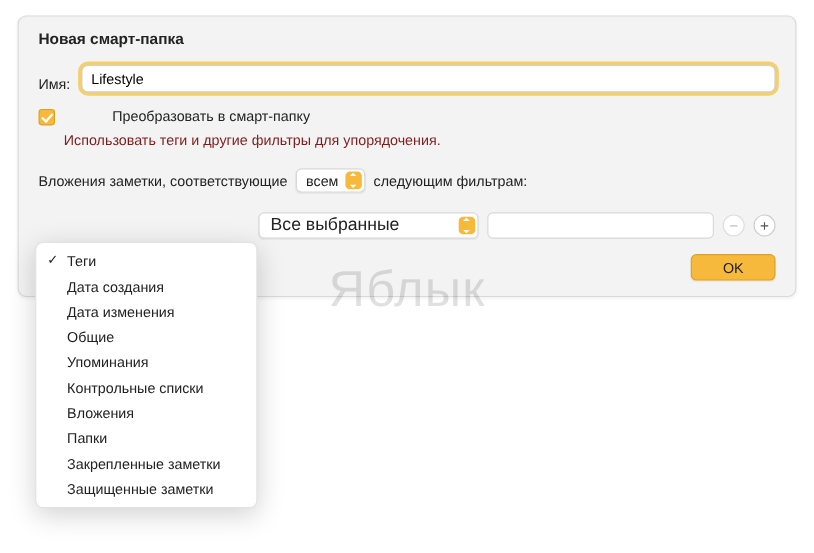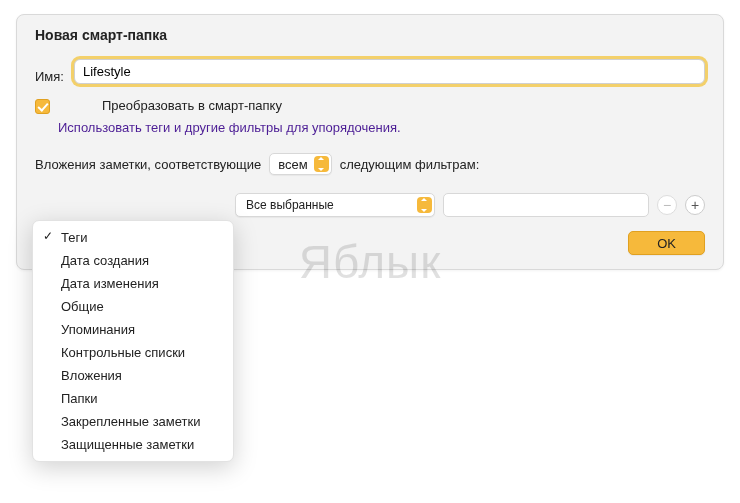--- a/index.html
+++ b/index.html
@@ -56,21 +56,21 @@
   .chk::after {
     content: "";
     position: absolute;
     left: 4px; top: 1px;
     width: 4px; height: 8px;
     border: solid #fff;
     border-width: 0 2px 2px 0;
     transform: rotate(42deg);
   }
   .chk-label { font-size: 13px; }
-  .chk-hint { color: #4c1d95; margin-left: 23px; font-size: 13px; margin-bottom: 18px; }
+  .chk-hint { color: #7f1d1d; margin-left: 23px; font-size: 13px; margin-bottom: 18px; }
   .include-row { display: flex; align-items: center; gap: 8px; margin-bottom: 18px; }
   .popup-btn {
     display: inline-flex;
     align-items: center;
     background: #fff;
     border: 1px solid #d8d8d8;
     border-radius: 5px;
     height: 22px;
     padding: 0 2px 0 8px;
     font-size: 13px;
@@ -101,21 +101,21 @@
   .select-wide {
     display: inline-flex;
     align-items: center;
     justify-content: space-between;
     background: #fff;
     border: 1px solid #d8d8d8;
     border-radius: 5px;
     height: 24px;
     width: 200px;
     padding: 0 2px 0 10px;
-    font-size: 12px;
+    font-size: 16px;
     box-shadow: 0 1px 1px rgba(0,0,0,0.05);
   }
   .tag-input {
     flex: 1;
     height: 24px;
     background: #fff;
     border: 1px solid #d8d8d8;
     border-radius: 5px;
     padding: 0 8px;
     font-size: 13px;

